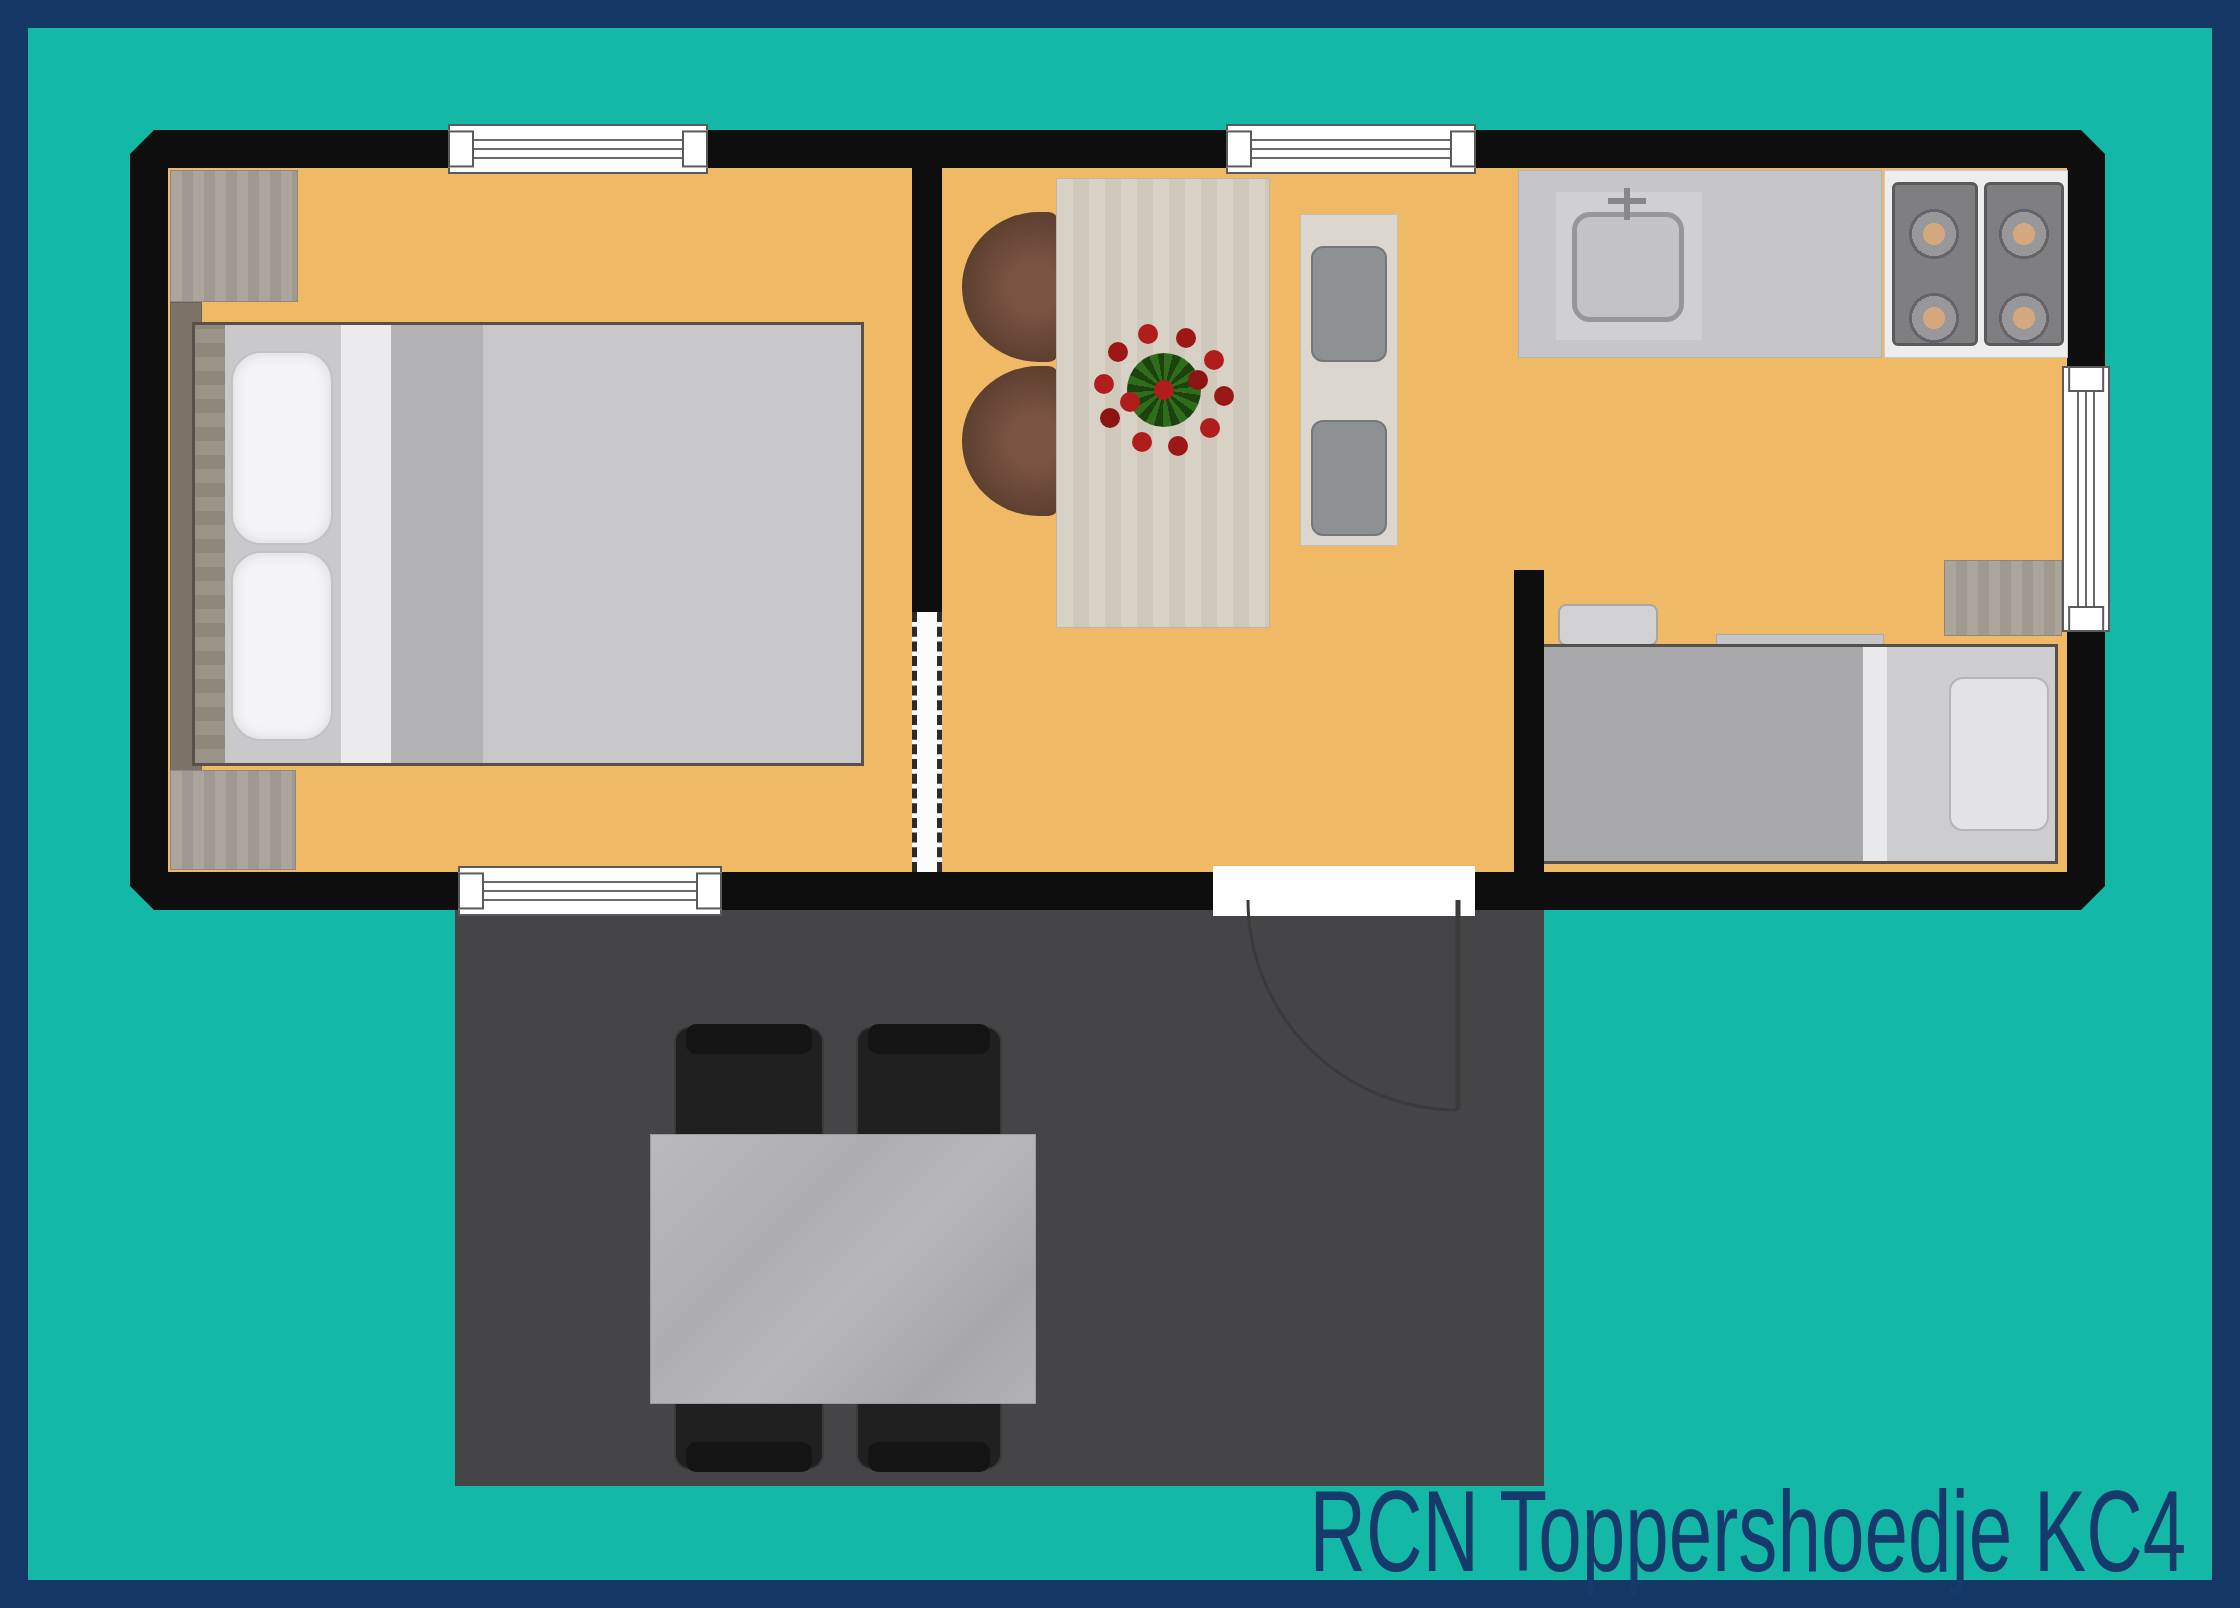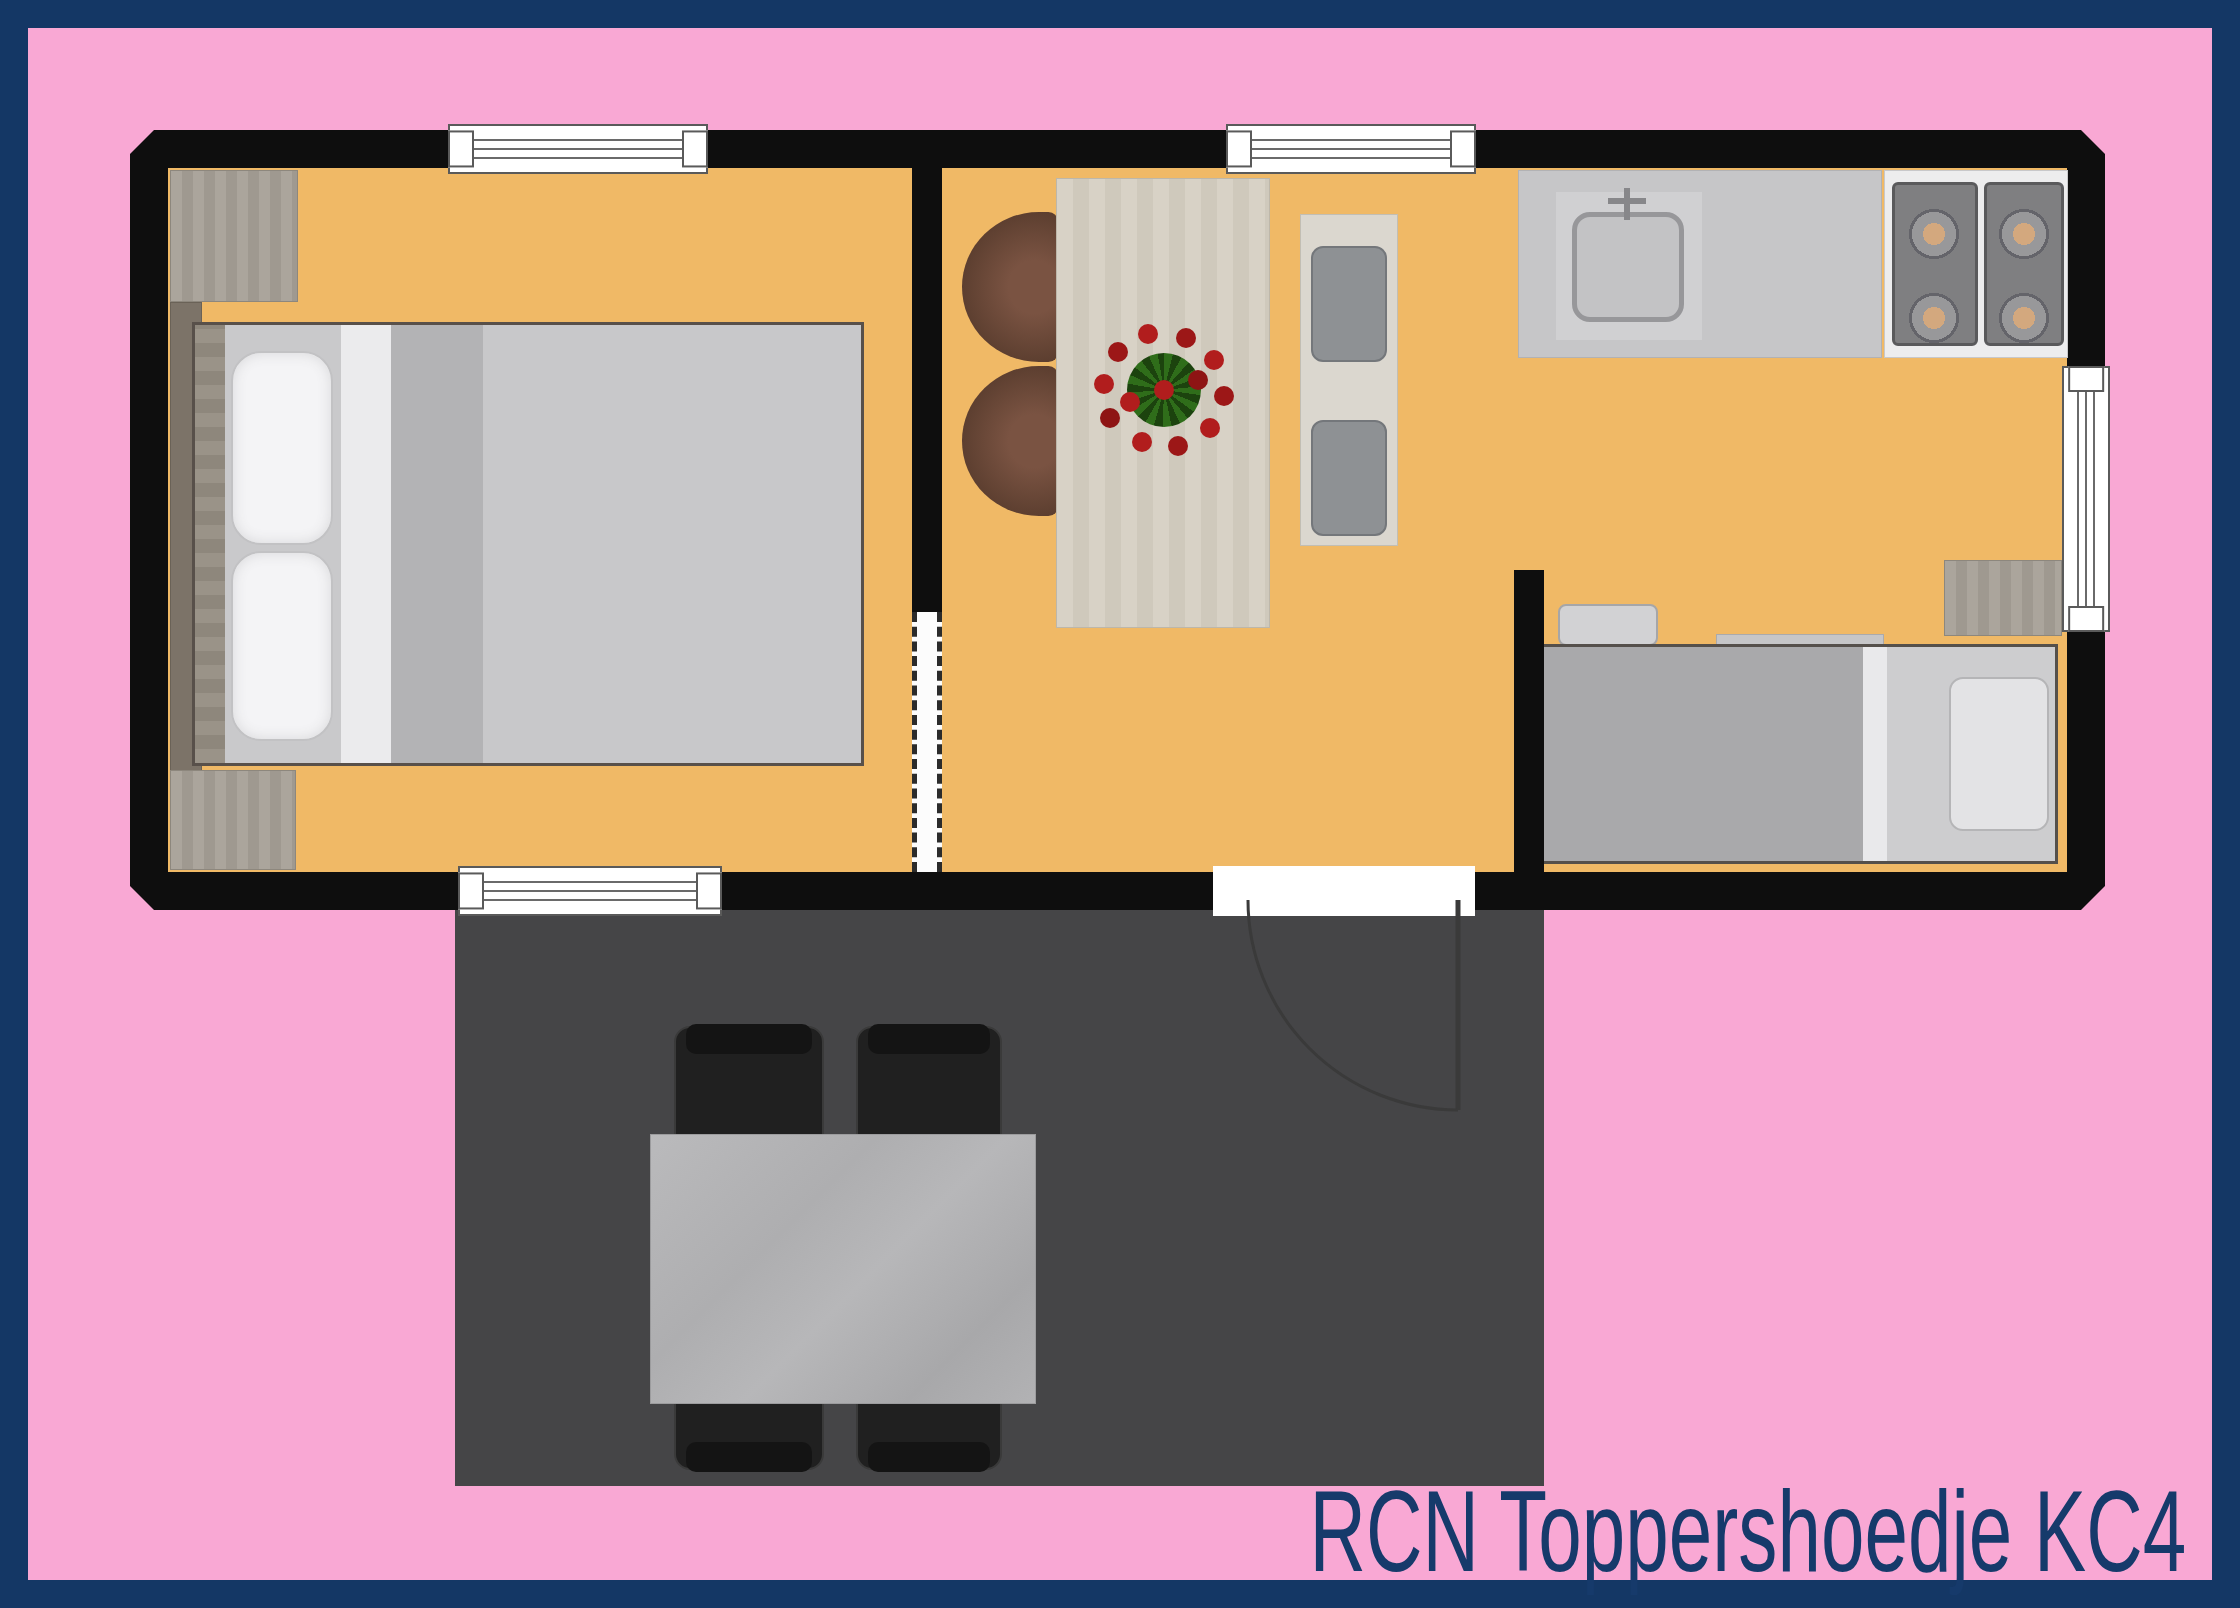--- a/index.html
+++ b/index.html
@@ -1,16 +1,16 @@
 <!DOCTYPE html>
 <html><head>
 <meta charset="utf-8">
 <style>
   html,body{margin:0;padding:0;background:#e9e9e9;font-family:"Liberation Sans",sans-serif;}
-  .canvas{position:relative;width:2240px;height:1608px;background:#f9a8d4;overflow:hidden;}
+  .canvas{position:relative;width:2240px;height:1608px;background:#14b8a6;overflow:hidden;}
   .frame{position:absolute;inset:0;border:28px solid #143765;pointer-events:none;z-index:60;}
   .abs{position:absolute;}
 
   
   .house-walls{left:130px;top:130px;width:1975px;height:780px;background:#0e0e0e;
     clip-path:polygon(24px 0px,1951px 0px,1975px 24px,1975px 756px,1951px 780px,24px 780px,0px 756px,0px 24px);}
   .floor{left:168px;top:168px;width:1899px;height:704px;background:#f0b966;}
   .iw1{left:912px;top:168px;width:30px;height:444px;background:#0e0e0e;}
   .iw2{left:1514px;top:570px;width:30px;height:302px;background:#0e0e0e;}
   .slide-door{left:912px;top:612px;width:30px;height:260px;background:#fcfcfc;box-sizing:border-box;

